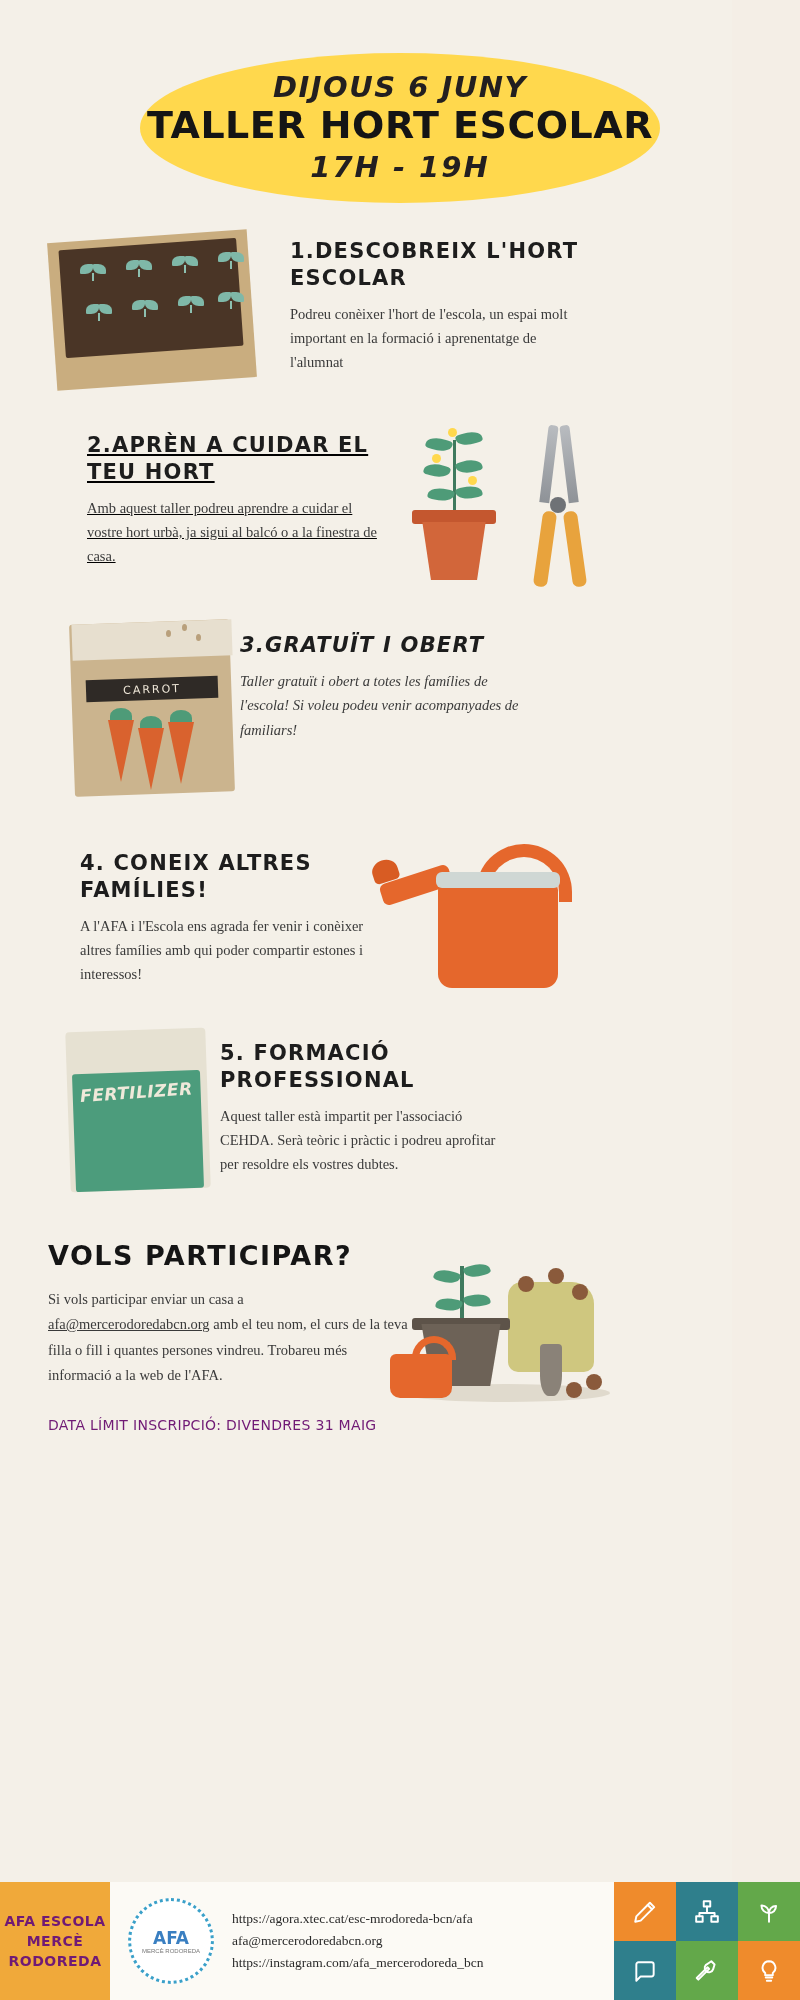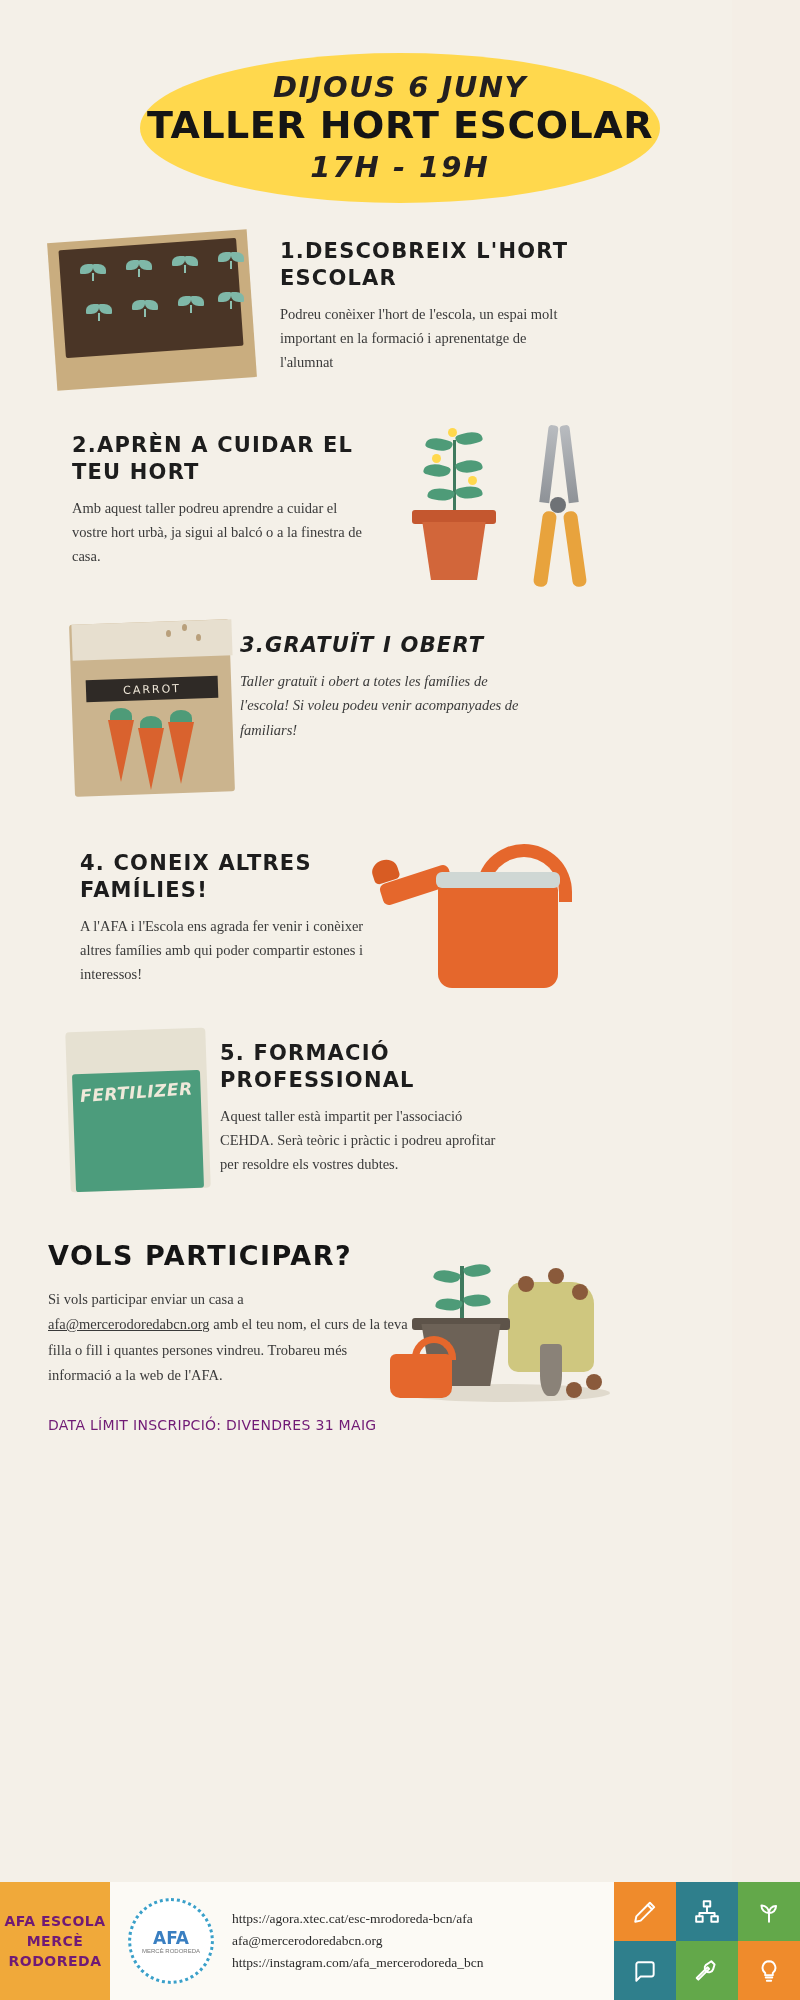--- a/index.html
+++ b/index.html
@@ -74,23 +74,23 @@
   }
   .sec-body {
     font-family: "Liberation Serif", serif;
     font-size: 14.5px;
     color: #3a3a3a;
     line-height: 1.68;
     margin-top: 10px;
   }
 
   
-  #sec1 { top: 238px; left: 280px; width: 300px; }
-  
-  #sec2 { top: 432px; left: 72px; width: 300px; }
+  #sec1 { top: 238px; left: 290px; width: 300px; }
+  
+  #sec2 { top: 432px; left: 87px; width: 300px; text-decoration: underline; }
   
   #sec3 { top: 632px; left: 240px; width: 300px; font-style: italic; }
   
   #sec4 { top: 850px; left: 80px; width: 290px; }
   
   #sec5 { top: 1040px; left: 220px; width: 290px; }
 
   
   .art { position: absolute; }
 

